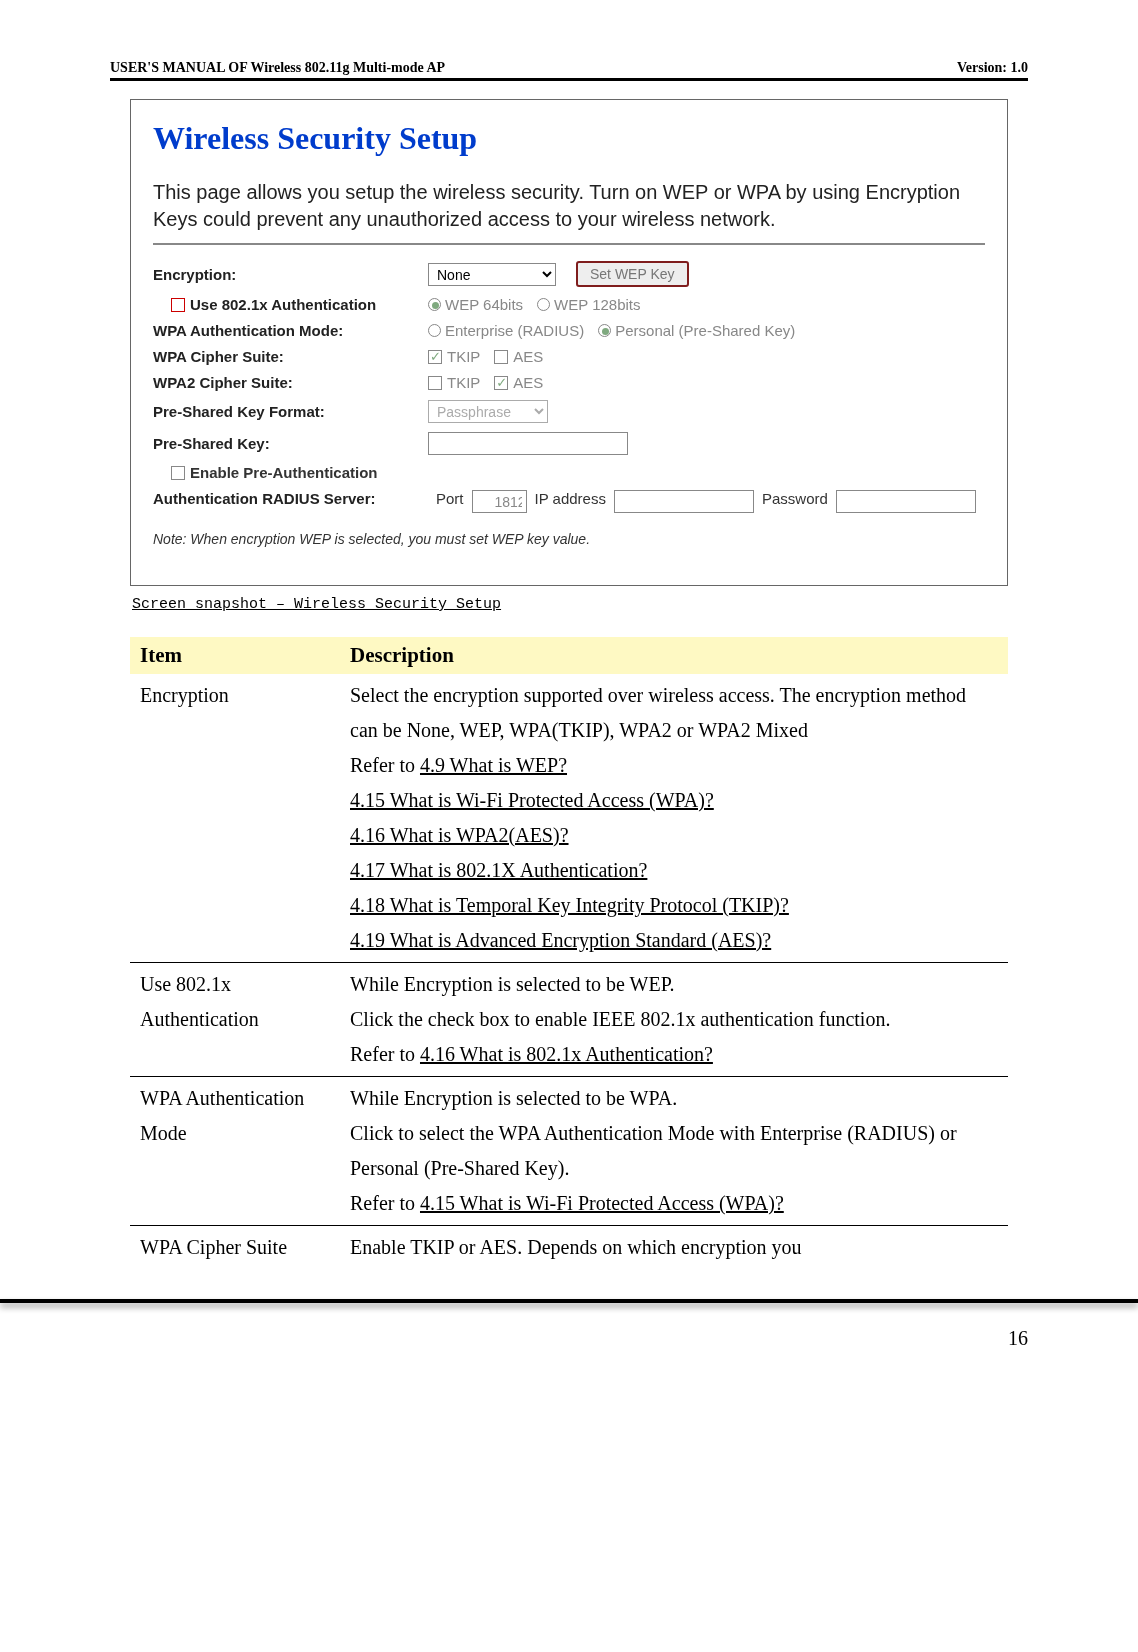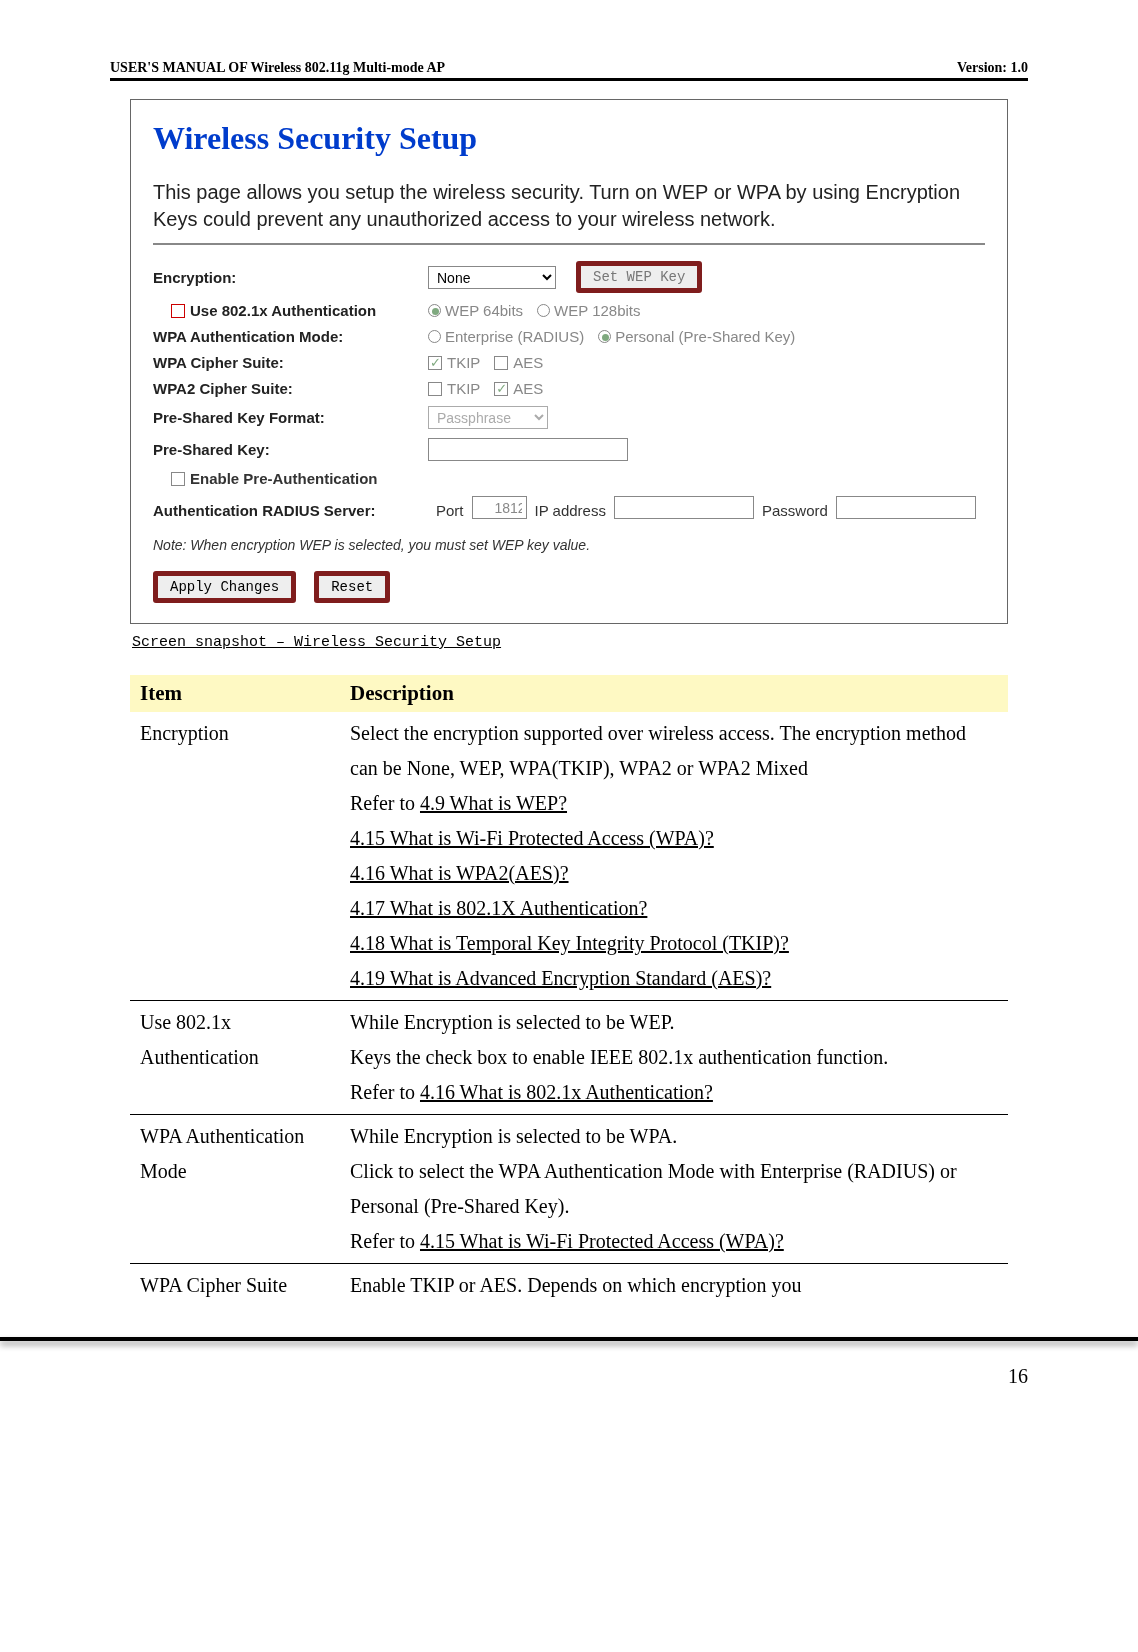--- a/index.html
+++ b/index.html
@@ -65,25 +65,25 @@
   select, input[type="text"], input[type="password"] {
     font-family: Arial, sans-serif;
     font-size: 14px;
     padding: 2px 4px;
     border: 1px solid #888;
     background: #fff;
     height: 23px;
   }
   .enc-select { width: 128px; }
   .btn {
-    font-family: Liberation Mono, monospace;
+    font-family: Liberation Sans, sans-serif;
     font-size: 14px;
     padding: 3px 12px;
     background: #eee;
-    border: 5px solid #7f1d1d;
+    border: 2px solid #7f1d1d;
     border-radius: 3px;
     color: #777;
   }
   .btn-active { color: #000; }
   .radio-dot {
     display: inline-block;
     width: 13px; height: 13px;
     border: 1px solid #888;
     border-radius: 50%;
     background: #fff;
@@ -113,21 +113,21 @@
     position: absolute;
     left: 1px; top: -2px;
     font-size: 13px;
     color: #7fa97f;
   }
   .red-check { border-color: #c00; }
   .muted { color: #888; }
   .pskf select { width: 120px; color: #888; }
   .psk input { width: 200px; }
   .preauth { font-weight: bold; padding-left: 18px; display:flex; align-items:center; }
-  .radius-row { display: flex; align-items: flex-end; gap: 8px; }
+  .radius-row { display: flex; align-items: flex-start; gap: 8px; }
   .radius-row input.short { width: 55px; color:#888;padding-left:22px; }
   .radius-row input.med { width: 140px; }
   .note {
     font-style: italic;
     font-size: 14px;
     margin: 18px 0 18px 0;
   }
   .btn-row { display: flex; gap: 18px; }
   .caption {
     font-family: Liberation Mono, monospace;
@@ -260,24 +260,20 @@
       <span>Port</span>
       <input class="short" type="text" value="1812" style="">
       <span>IP address</span>
       <input class="med" type="text" style="">
       <span>Password</span>
       <input class="med" type="password" style="">
     </div>
 
     <div class="note">Note: When encryption WEP is selected, you must set WEP key value.</div>
 
-    <div class="btn-row">
-      <button class="btn btn-active">Apply Changes</button>
-      <button class="btn btn-active">Reset</button>
-    </div>
   </div>
 
   <div class="caption">Screen snapshot – Wireless Security Setup</div>
 
   <table class="desc">
     <thead>
       <tr>
         <th class="c1">Item</th>
         <th>Description</th>
       </tr>
@@ -292,21 +288,21 @@
             <div><span class="u">4.16 What is WPA2(AES)?</span></div>
             <div><span class="u">4.17 What is 802.1X Authentication?</span></div>
             <div><span class="u">4.18 What is Temporal Key Integrity Protocol (TKIP)?</span></div>
             <div><span class="u">4.19 What is Advanced Encryption Standard (AES)?</span></div>
           </td>
         </tr>
         <tr>
           <td>Use 802.1x Authentication</td>
           <td>
             <div>While Encryption is selected to be WEP.</div>
-            <div>Keys the check box to enable IEEE 802.1x authentication function.</div>
+            <div>Click the check box to enable IEEE 802.1x authentication function.</div>
             <div><span>Refer to </span><span class="u">4.16 What is 802.1x Authentication?</span></div>
           </td>
         </tr>
         <tr>
           <td>WPA Authentication Mode</td>
           <td>
             <div>While Encryption is selected to be WPA.</div>
             <div>Click to select the WPA Authentication Mode with Enterprise (RADIUS) or Personal (Pre-Shared Key).</div>
             <div><span>Refer to </span><span class="u">4.15 What is Wi-Fi Protected Access (WPA)?</span></div>
           </td>

